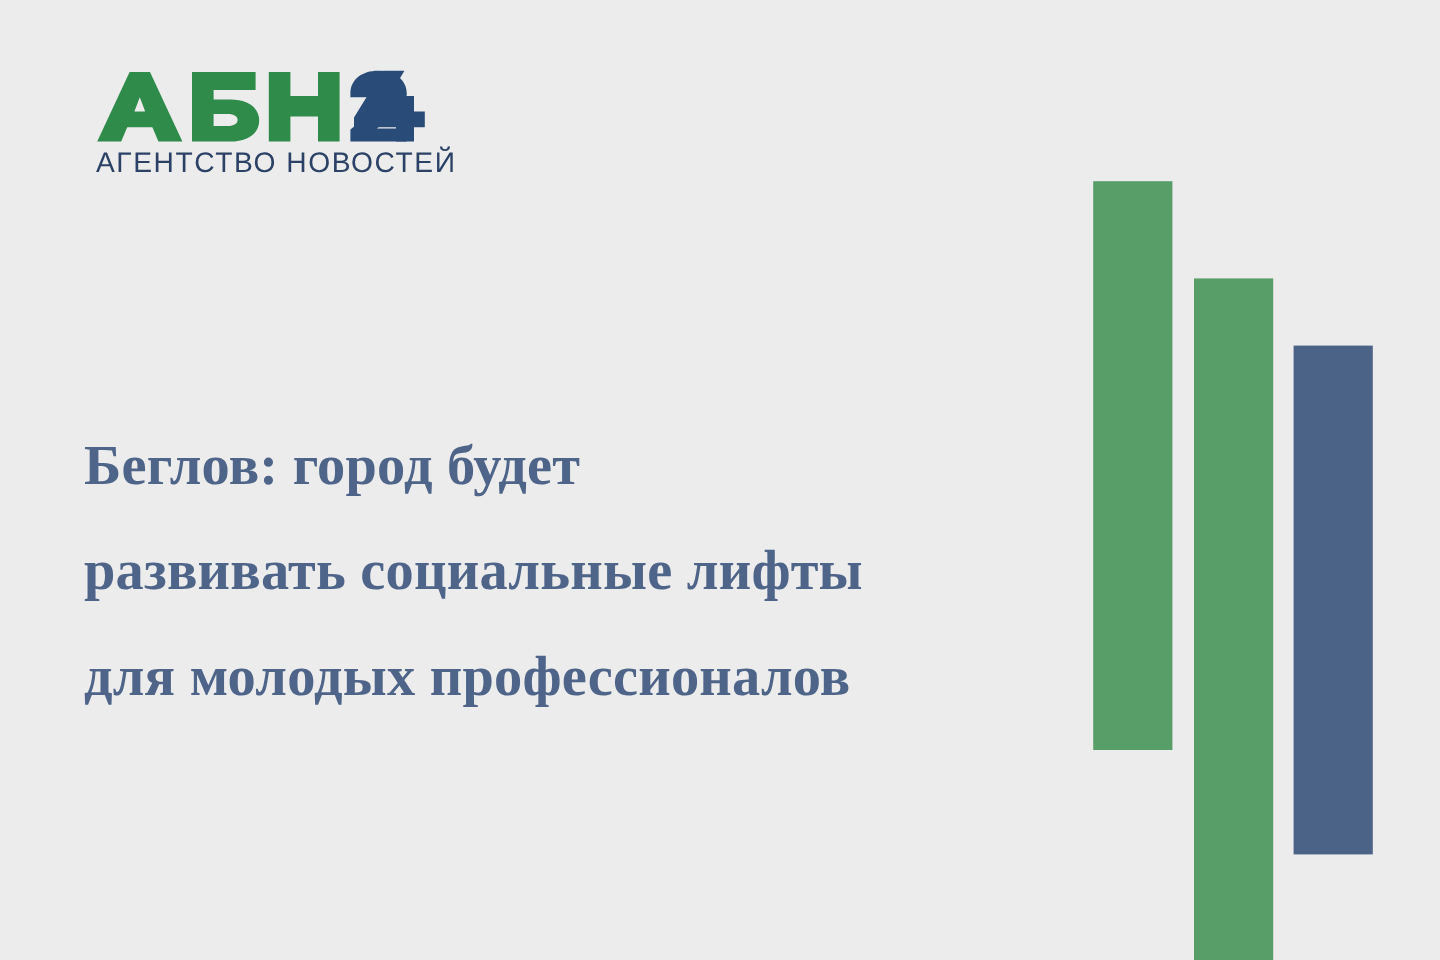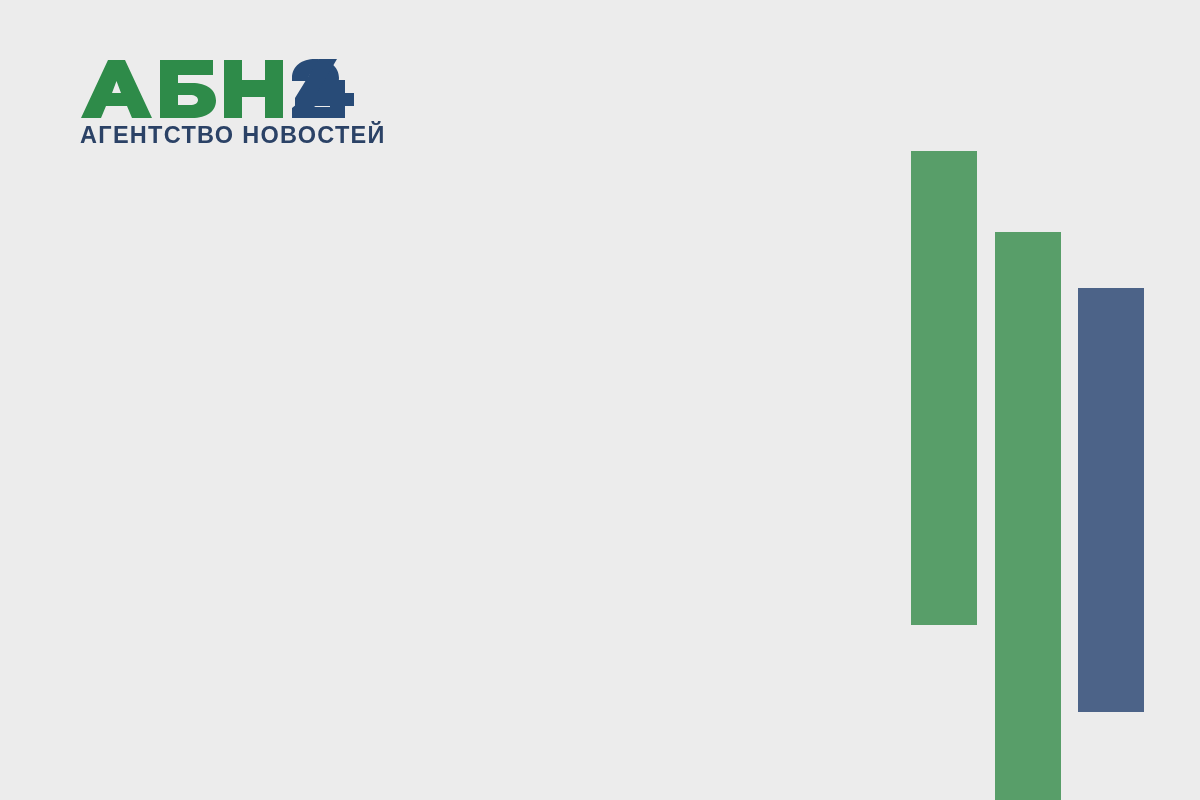--- a/index.html
+++ b/index.html
@@ -43,21 +43,21 @@
   #logo-mark {
     display: block;
     width: 278px;
     height: 62px;
   }
   #logo-tagline {
     display: block;
     margin-top: 4px;
     font-family: "Liberation Sans", sans-serif;
     font-size: 23.5px;
-    font-weight: 700;
+    font-weight: 400;
     letter-spacing: 0.055em;
     color: #2b4266;
     white-space: nowrap;
     line-height: 1;
   }
 
   
   #headline {
     position: absolute;
     left: 70px;
@@ -103,14 +103,19 @@
                L236 31 C240 27.5 242 24.5 242 21 C242 17 239 14.5 235 14.5
                C231 14.5 228 17.5 228 22 L228 23 L212 23 Z" fill="#284b77"></path>
 
       <path d="M290 1 L290 1 Z" fill="#284b77"></path>
       <path d="M263 40 L287 1 L305 1 L285 35 L298 35 L298 22 L313 22 L313 35
                L322 35 L322 48 L313 48 L313 60 L298 60 L298 48 L263 48 Z" fill="#284b77" transform="translate(-48,0)"></path>
     </svg>
     <span id="logo-tagline" style="color: rgb(43, 66, 102);">АГЕНТСТВО НОВОСТЕЙ</span>
   </div>
 
+  <div id="headline" style="color: rgb(78, 101, 137);">
+    <span class="hl-line">Беглов: город будет</span>
+    <span class="hl-line">развивать социальные лифты</span>
+    <span class="hl-line">для молодых профессионалов</span>
+  </div>
 
 </div>
 
 </body></html>

